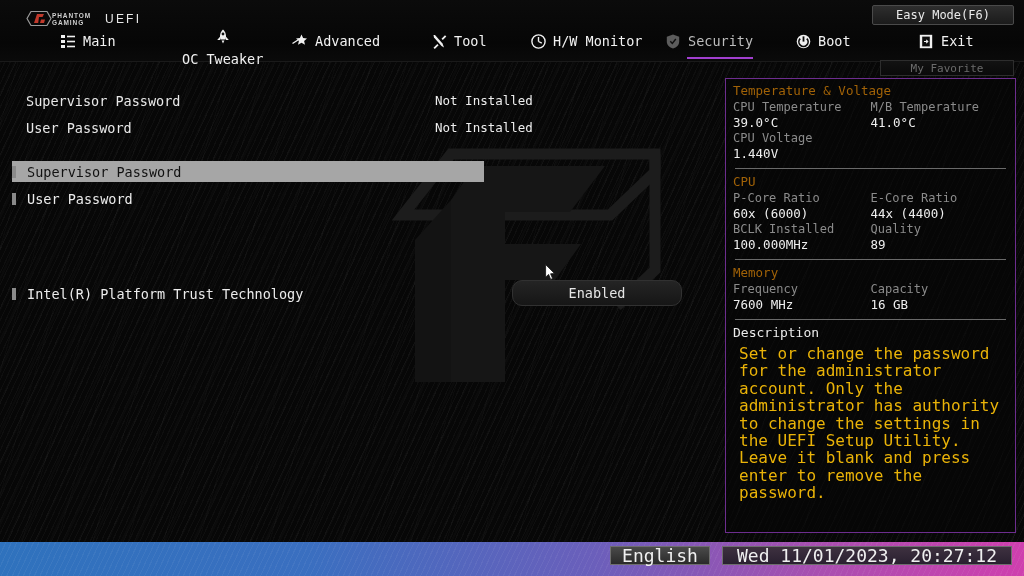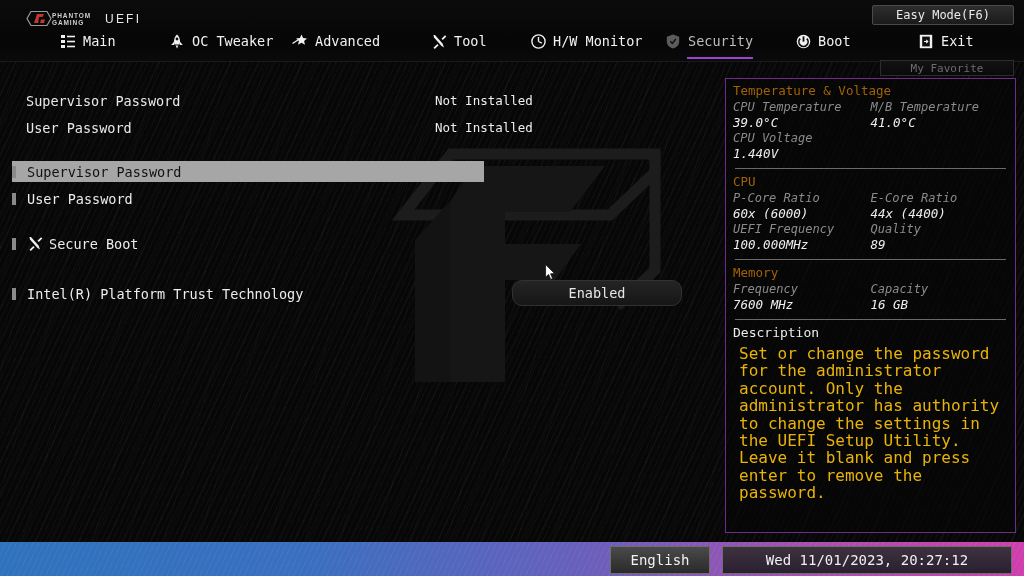--- a/index.html
+++ b/index.html
@@ -177,21 +177,21 @@
     width: 291px; height: 455px;
     border: 1px solid #6d2d8f;
     background: rgba(5,5,5,0.55);
     padding: 0;
   }
   .side-inner { position: relative; width: 100%; height: 100%; padding: 4px 7px 0 7px; }
   .sec-title {
     font-size: 12.5px; color: #a16207;
     margin-bottom: 2px;
   }
-  .grid2 { display: flex; font-style: italic; }
+  .grid2 { display: flex; }
   .grid2 > div { width: 50%; }
   .lbl { font-size: 12px; color: #8b8b8b; line-height: 15px; }
   .val { font-size: 12.5px; color: #eeeeee; line-height: 16px; }
   .hr { height: 1px; background: #6a6a6a; margin: 6px 2px 5px 2px; }
   .desc-title { font-size: 13px; color: #ececec; margin: 2px 0 5px 0; }
   .desc-body {
     font-size: 16px; color: #eab308; line-height: 17.4px;
     padding-left: 6px; padding-right: 4px;
   }
 
@@ -201,24 +201,24 @@
     width: 1024px; height: 34px;
     background: linear-gradient(90deg,#2f72bd 0%,#3a6fc0 30%,#6b5fbb 58%,#a94fb0 80%,#cf3fae 100%);
   }
   .footer-hatch {
     position: absolute; inset: 0;
     background: repeating-linear-gradient(115deg,
       rgba(255,255,255,0.05) 0px, rgba(255,255,255,0.05) 1px,
       rgba(0,0,0,0) 1px, rgba(0,0,0,0) 5px);
   }
   .foot-btn {
-    position: absolute; top: 4px; height: 28px;
+    position: absolute; top: 4px; height: 19px;
     background: linear-gradient(180deg,#4a4a4a,#2a2a2a);
     border: 1px solid #6e6e6e;
-    color: #f0f0f0; font-size: 14px;
+    color: #f0f0f0; font-size: 18px;
     display: flex; align-items: center; justify-content: center;
     cursor: pointer;
   }
   .foot-lang { left: 610px; width: 100px; }
   .foot-time { left: 722px; width: 290px; background: linear-gradient(180deg,#3e3140,#2a2030); }
 </style>
 </head>
 <body>
 
 <div id="screen">
@@ -261,21 +261,21 @@
               <rect x="6" y="0.7" width="8" height="1.6" fill="#f0f0f0"></rect>
             <rect x="0" y="5" width="4" height="3" fill="#f0f0f0"></rect>
               <rect x="6" y="5.7" width="8" height="1.6" fill="#f0f0f0"></rect>
             <rect x="0" y="10" width="4" height="3" fill="#f0f0f0"></rect>
               <rect x="6" y="10.7" width="8" height="1.6" fill="#f0f0f0"></rect>
           </svg>
         </span>
         <span>Main</span>
       </div>
 
-      <div class="nav-item" style="left:109px;">
+      <div class="nav-item" style="left:122px;flex-direction:column;">
         <span class="nav-ico">
           <svg width="14" height="15" viewBox="0 0 14 15">
             <path d="M7 0.5 C10 3 10.5 7 9.6 10.5 L4.4 10.5 C3.5 7 4 3 7 0.5 Z" fill="#f0f0f0"></path>
             <path d="M4.2 7.5 L1.2 11 L4 11 Z M9.8 7.5 L12.8 11 L10 11 Z" fill="#f0f0f0"></path>
             <circle cx="7" cy="5" r="1.4" fill="#111"></circle>
             <path d="M5.6 11.6 L8.4 11.6 L7 14.6 Z" fill="#f0f0f0"></path>
           </svg>
         </span>
         <span>OC Tweaker</span>
       </div>
@@ -364,31 +364,20 @@
     <div class="menu-item selected" style="top:99px;">
       <span class="bullet"></span>
       <span>Supervisor Password</span>
     </div>
 
     <div class="menu-item" style="top:126px;">
       <span class="bullet"></span>
       <span>User Password</span>
     </div>
 
-    <div class="menu-item" style="top:171px;">
-      <span class="bullet"></span>
-      <span class="mi-ico">
-        <svg width="15" height="15" viewBox="0 0 15 15">
-          <path d="M1.5 1 L3 1 L10.5 9.5 L12 13.5 L9.5 12 L2 3.5 Z" fill="#f0f0f0"></path>
-          <path d="M13 1.2 L9.5 4.7 L10.8 6 L14.3 2.5 Z" fill="#f0f0f0"></path>
-          <path d="M1.5 13.8 L5.3 10 L6.6 11.3 L2.8 15 Z" fill="#f0f0f0"></path>
-        </svg>
-      </span>
-      <span>Secure Boot</span>
-    </div>
 
     <div class="menu-item" style="top:221px; width:300px;">
       <span class="bullet"></span>
       <span>Intel(R) Platform Trust Technology</span>
     </div>
 
     <div class="value-box" style="top:218px;">Enabled</div>
 
     <svg class="cursor" viewBox="0 0 12 17">
       <path d="M0.6 0.6 L0.6 13.2 L3.6 10.4 L5.7 15.4 L7.6 14.5 L5.6 9.8 L9.6 9.6 Z" fill="#fff" stroke="#111" stroke-width="0.8"></path>
@@ -425,21 +414,21 @@
           <div class="lbl">P-Core Ratio</div>
           <div class="val">60x (6000)</div>
         </div>
         <div>
           <div class="lbl">E-Core Ratio</div>
           <div class="val">44x (4400)</div>
         </div>
       </div>
       <div class="grid2">
         <div>
-          <div class="lbl">UEFI Frequency</div>
+          <div class="lbl">BCLK Installed</div>
           <div class="val">100.000MHz</div>
         </div>
         <div>
           <div class="lbl">Quality</div>
           <div class="val">89</div>
         </div>
       </div>
 
       <div class="hr"></div>
 

